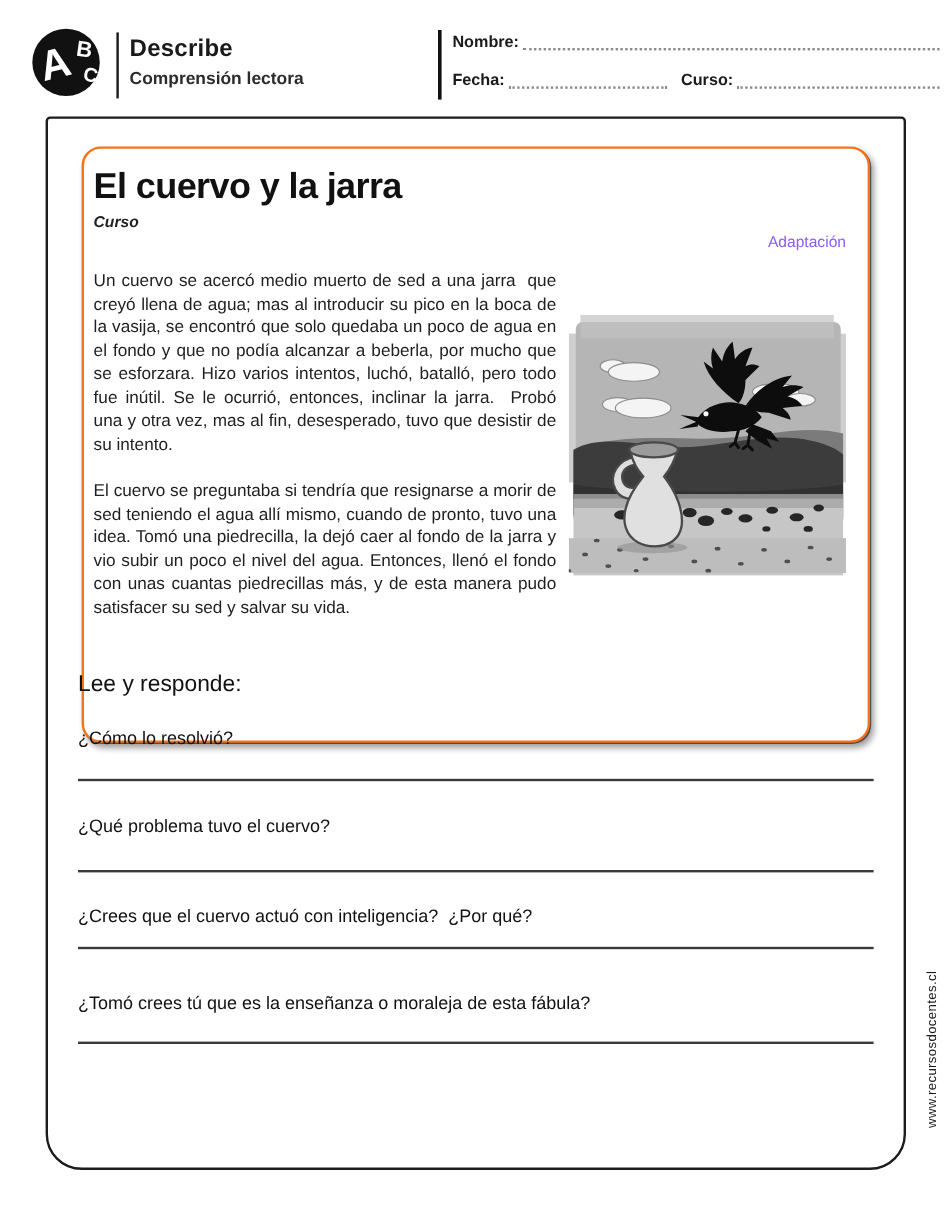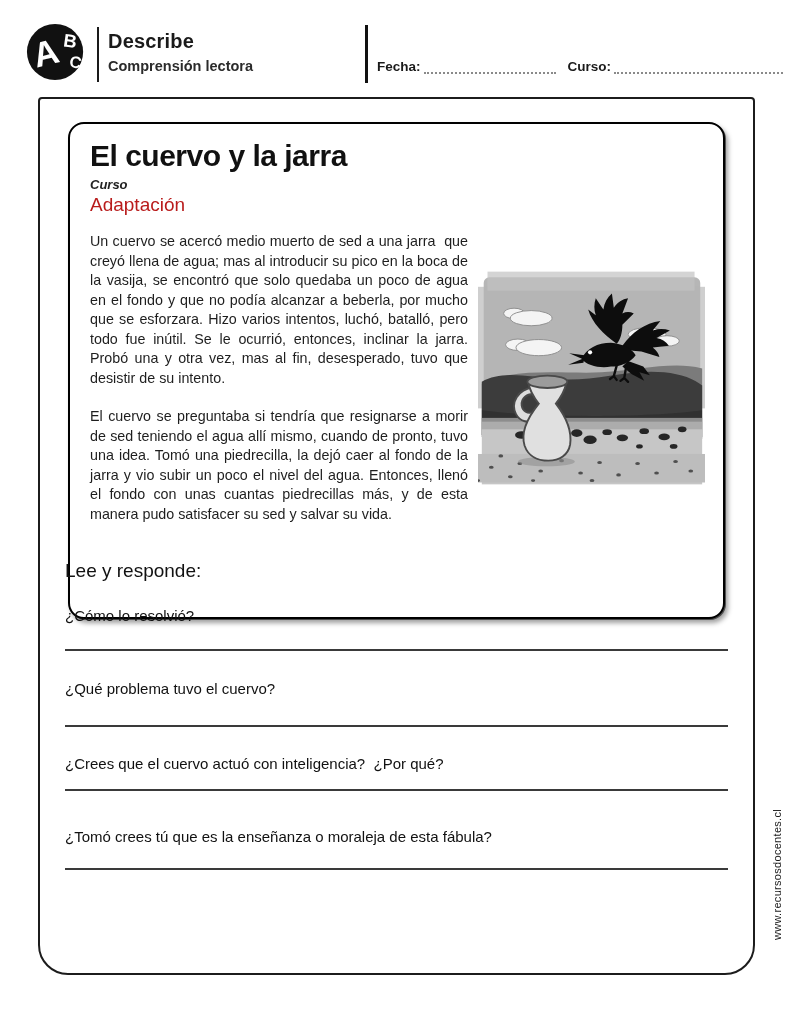--- a/index.html
+++ b/index.html
@@ -24,25 +24,25 @@
   .dotline.short { flex:0 0 132px; }
   .dotline.grow { flex:1; }
   .curso-label { margin-left:12px; }
 
   
   .outer-box { position:absolute; left:38px; top:97px; width:717px; height:878px;
     border:2px solid #1c1c1c; border-radius:4px 4px 30px 30px; background:#fff; }
 
   
   .story-card { position:absolute; left:68px; top:122px; width:657px; height:497px;
-    background:#fff; border:2px solid #000000; border-radius:16px;
-    box-shadow:3px 4px 5px rgba(0,0,0,0.38), 1px 1px 0 #777; padding:15px 18px 10px 20px; }
+    background:#fff; border:2px solid #f97316; border-radius:16px;
+    box-shadow:3px 4px 5px rgba(0,0,0,0.38), 1px 1px 0 #777; padding:15px 18px 10px 8px; }
   .story-title { font-size:30px; font-weight:bold; letter-spacing:-0.5px; color:#111; }
   .story-author { font-size:13px; font-style:italic; font-weight:bold; margin-top:4px; color:#222; }
-  .story-adaptation { font-size:19px; margin-top:2px; color:#b91c1c; }
+  .story-adaptation { font-size:13px; margin-top:2px; color:#8b5cf6;text-align:right; }
   .story-body { display:flex; margin-top:16px; }
   .story-text { width:398px; }
   .story-text p { font-size:14.3px; line-height:19.5px; text-align:justify; color:#1e1e1e; white-space:pre-wrap; }
   .story-text p + p { margin-top:19px; }
   .story-illo { width:239px; margin-left:10px; }
 
   
   .questions { position:absolute; left:65px; top:560px; width:663px; }
   .q-intro { font-size:19px; color:#111; margin-bottom:24px; }
   .q-text { font-size:15px; color:#111; line-height:19px; white-space:pre-wrap; }
@@ -72,20 +72,24 @@
       <text x="40" y="27" font-family="Liberation Sans, sans-serif" font-size="19" font-weight="bold" fill="#fff" transform="rotate(8 46 20)">B</text>
       <text x="46" y="48" font-family="Liberation Sans, sans-serif" font-size="17" font-weight="bold" fill="#fff" transform="rotate(12 50 42)">C</text>
     </svg>
 
     <div class="brand-divider"></div>
     <div class="brand-title">Describe</div>
     <div class="brand-subtitle">Comprensión lectora</div>
 
     <div class="fields">
       <div class="fields-bar"></div>
+      <div class="field-row row-1">
+        <span class="field-label">Nombre:</span>
+        <span class="dotline grow"></span>
+      </div>
       <div class="field-row row-2">
         <span class="field-label">Fecha:</span>
         <span class="dotline short"></span>
         <span class="field-label curso-label">Curso:</span>
         <span class="dotline grow"></span>
       </div>
     </div>
   </div>
 
   <div class="outer-box"></div>

